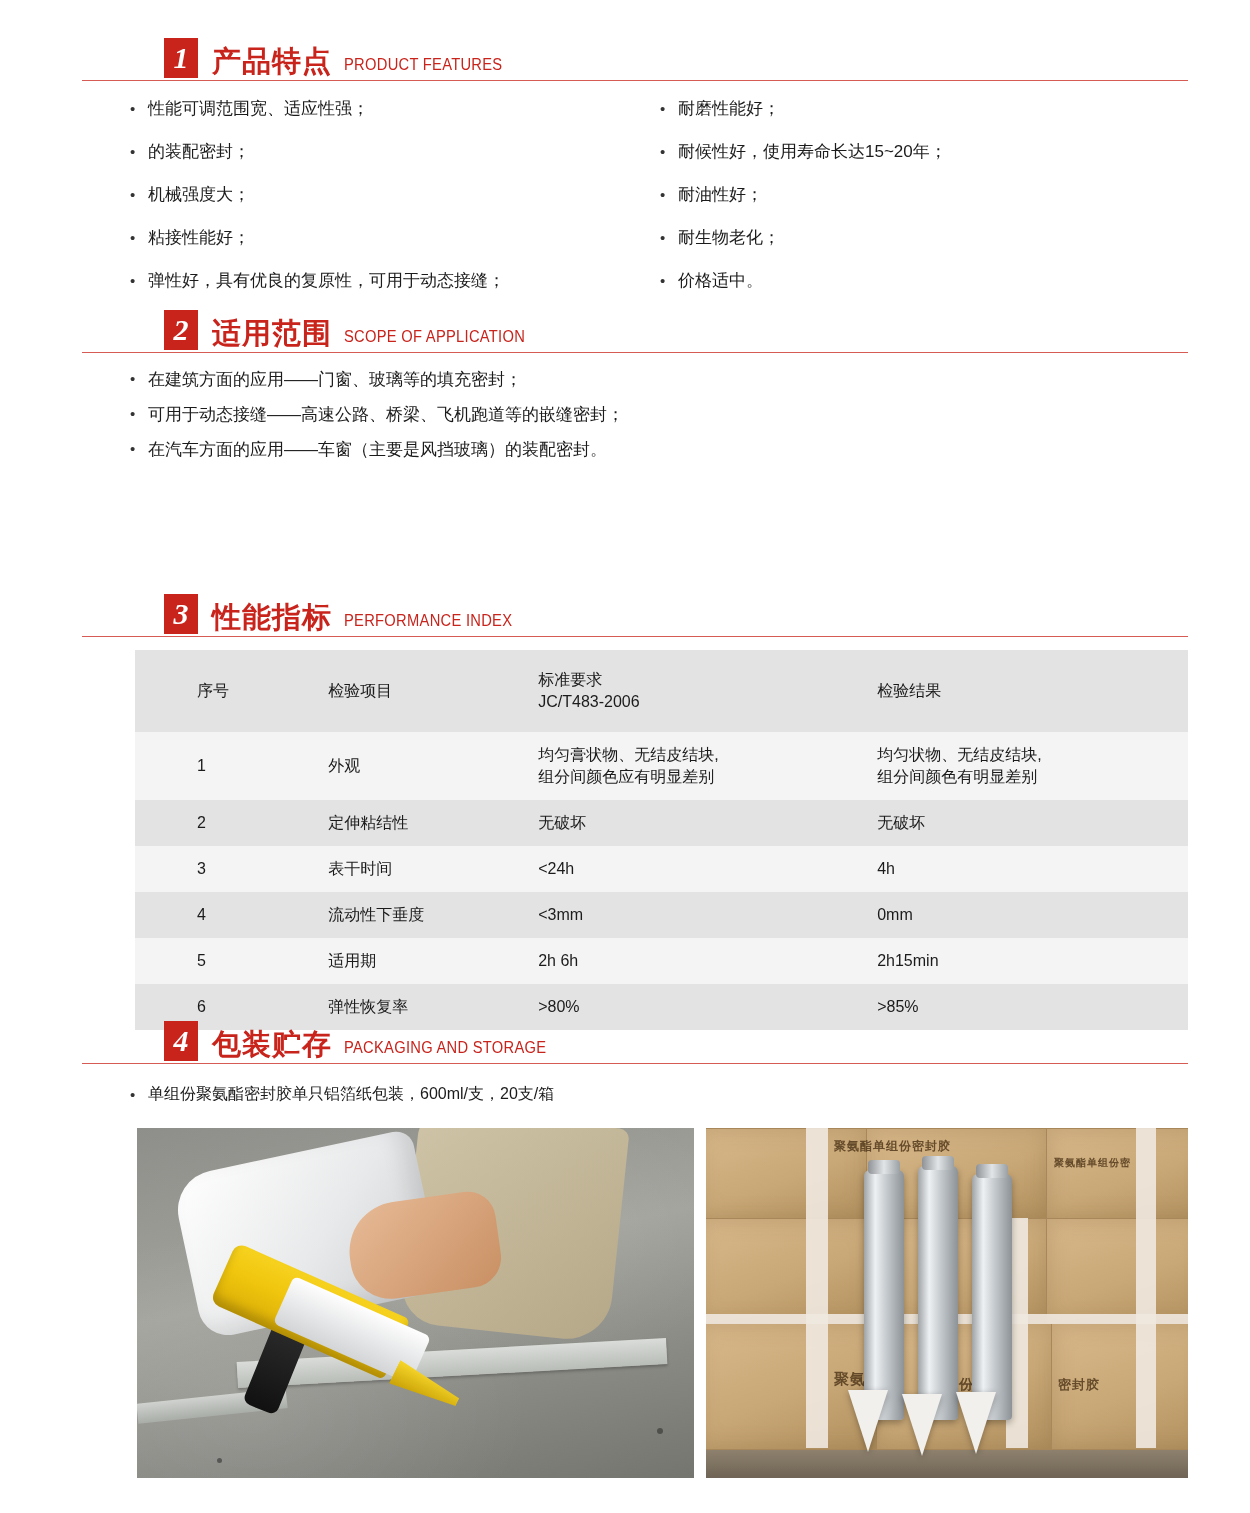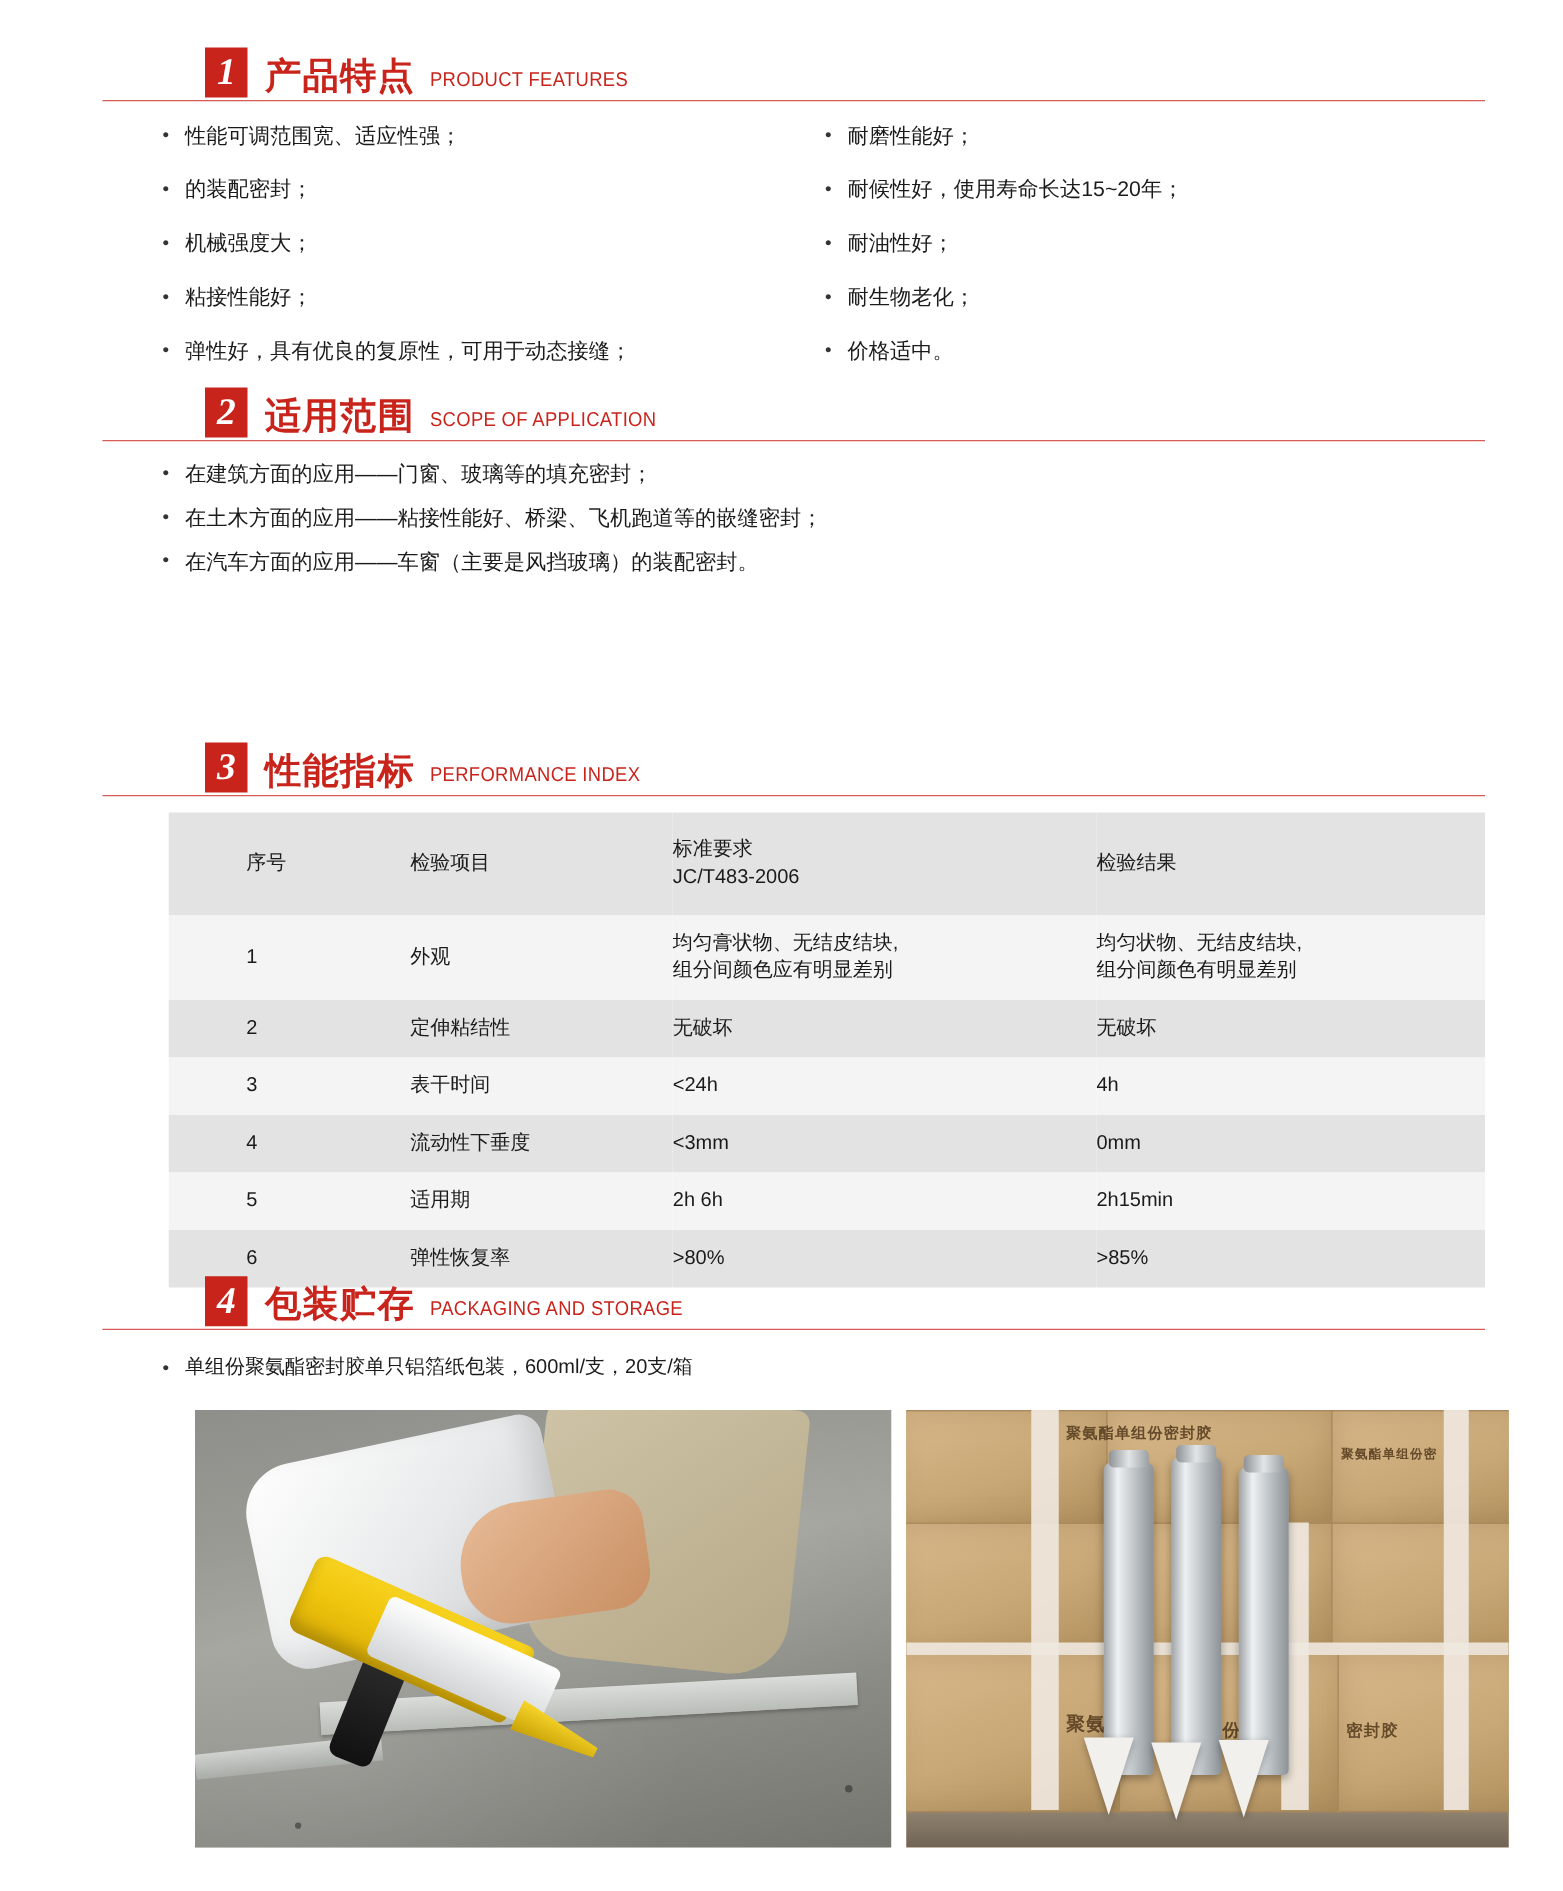--- a/index.html
+++ b/index.html
@@ -172,21 +172,20 @@
 
   
   .photos {
     position: absolute;
     left: 137px;
     top: 1128px;
     width: 1051px;
     height: 350px;
     display: flex;
     gap: 12px;
-    margin-left: 19px;
   }
   .photo {
     position: relative;
     overflow: hidden;
   }
   .photo-left  { width: 557px; height: 350px; background: #9a9a96; }
   .photo-right { width: 482px; height: 350px; background: #bda483; }
 
   
   .concrete {
@@ -399,21 +398,21 @@
   </div>
   <div class="head-rule" style="top:352px; width:1106px;"></div>
 
   <div class="s2-wrap">
     <div class="s2-row">
       <span class="bullet-dot">•</span>
       <span class="bullet-text">在建筑方面的应用——门窗、玻璃等的填充密封；</span>
     </div>
     <div class="s2-row">
       <span class="bullet-dot">•</span>
-      <span class="bullet-text">在土木方面的应用——粘接性能好、桥梁、飞机跑道等的嵌缝密封；</span>
+      <span class="bullet-text">可用于动态接缝——高速公路、桥梁、飞机跑道等的嵌缝密封；</span>
     </div>
     <div class="s2-row">
       <span class="bullet-dot">•</span>
       <span class="bullet-text">在汽车方面的应用——车窗（主要是风挡玻璃）的装配密封。</span>
     </div>
   </div>
 
   <div class="section-head" style="position:absolute; left:82px; top:594px;">
     <div class="sec-num">3</div>
     <div class="sec-cn">性能指标</div>

